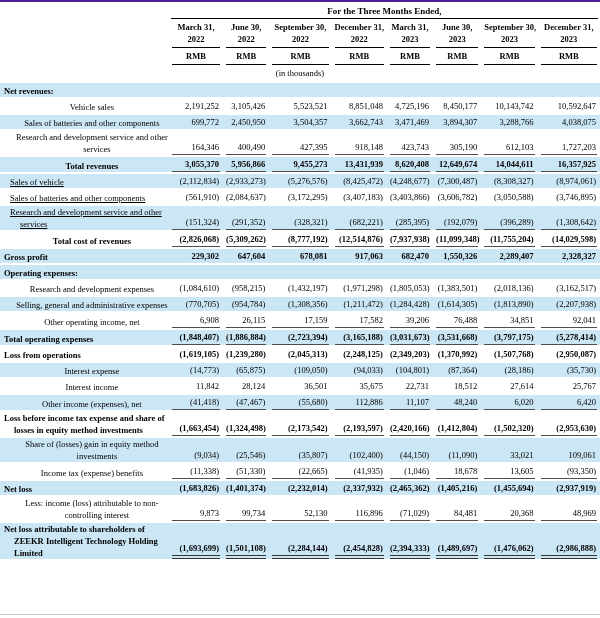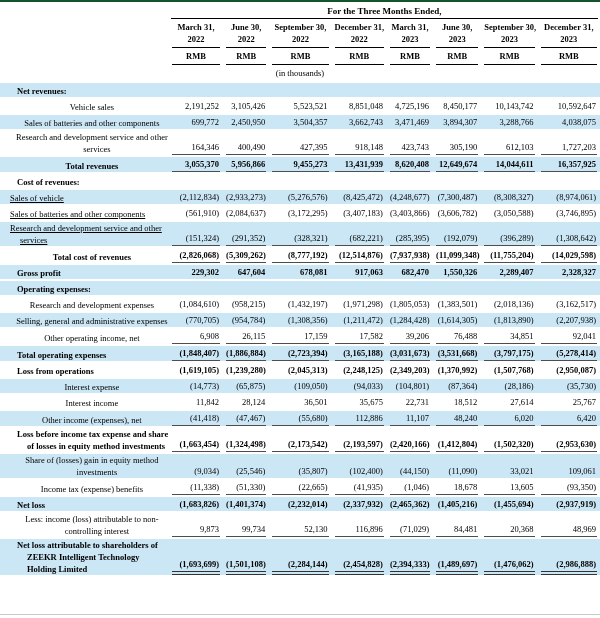--- a/index.html
+++ b/index.html
@@ -1,18 +1,18 @@
 <!DOCTYPE html>
 <html style="--hl: #cbe6f4;"><head>
 <meta charset="utf-8">
 <style>
   html,body{margin:0;padding:0;background:#fff;}
   .sheet{
     width:600px;height:618px;box-sizing:border-box;position:relative;
-    border-top:2px solid #14532d;padding-top:2px;
+    border-top:2px solid #4c1d95;padding-top:2px;
     font-family:"Liberation Serif","DejaVu Serif",serif;color:#000;background:#fff;
   }
   table{border-collapse:collapse;width:600px;table-layout:fixed;}
   th,td{
     padding:0;vertical-align:bottom;font-size:8.5px;line-height:12px;
     border-top:1px solid #fff;border-bottom:2px solid #fff;
   }
   thead th{border-top:none;border-bottom:none;vertical-align:bottom;}
   
   .title-th .tw{
@@ -21,21 +21,21 @@
   }
   .col-h .cw{
     font-weight:bold;text-align:center;
     border-bottom:1px solid #000;padding:2px 0 2px;margin:0 3px;
   }
   .col-h .d{display:block;white-space:nowrap;}
   .cap{text-align:center;font-weight:normal;padding:2px 0 3px;}
   
   .lbl{text-align:left;}
   .lbl span{display:block;}
-  .ind0 span{padding-left:27px;text-indent:-10px;}
+  .ind0 span{padding-left:14px;text-indent:-10px;}
   .ind1 span{padding-left:25px;text-indent:-10px;text-align:center;}
   .ind2 span{padding-left:20px;text-indent:-10px;text-decoration:underline;}
   .num{text-align:right;}
   .v{display:block;white-space:nowrap;margin:0 3px;padding:1px 1px 1px 0;min-height:12px;}
   tr.bold td{font-weight:bold;}
   tr.hl td{background:var(--hl,#cbe6f4);}
   tr.u .num .v{border-bottom:1px solid #4d4d4d;}
   tr.uu .num .v{border-bottom:4px double #333;}
   .bottom-rule{position:absolute;left:0;right:0;bottom:3px;border-top:1px solid #c9c9c9;}
 </style>
@@ -283,49 +283,20 @@
           <td class="num">
             <span class="v">12,649,674</span>
           </td>
           <td class="num">
             <span class="v">14,044,611</span>
           </td>
           <td class="num">
             <span class="v">16,357,925</span>
           </td>
         </tr>
-        <tr class="bold">
-          <td class="lbl ind0">
-            <span>Cost of revenues:</span>
-          </td>
-          <td class="num">
-            <span class="v"></span>
-          </td>
-          <td class="num">
-            <span class="v"></span>
-          </td>
-          <td class="num">
-            <span class="v"></span>
-          </td>
-          <td class="num">
-            <span class="v"></span>
-          </td>
-          <td class="num">
-            <span class="v"></span>
-          </td>
-          <td class="num">
-            <span class="v"></span>
-          </td>
-          <td class="num">
-            <span class="v"></span>
-          </td>
-          <td class="num">
-            <span class="v"></span>
-          </td>
-        </tr>
         <tr class="hl">
           <td class="lbl ind2">
             <span>Sales of vehicle</span>
           </td>
           <td class="num">
             <span class="v">(2,112,834)</span>
           </td>
           <td class="num">
             <span class="v">(2,933,273)</span>
           </td>

